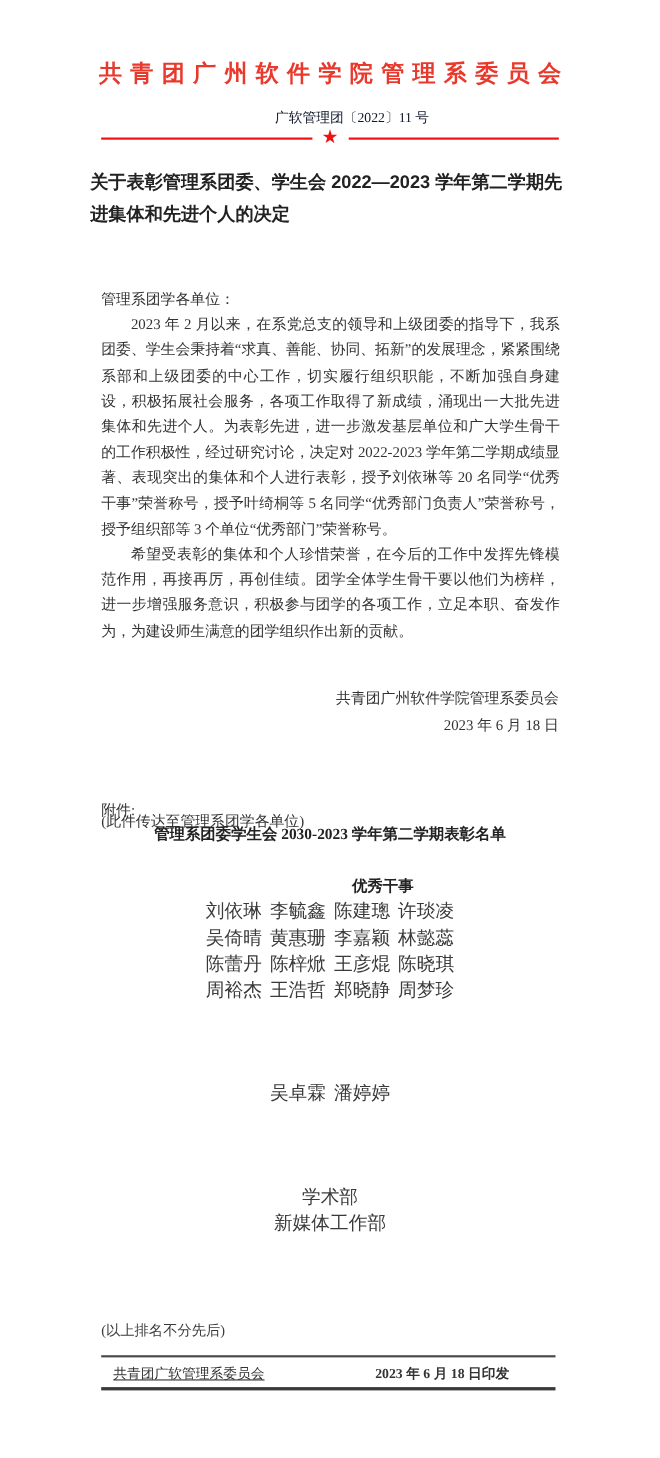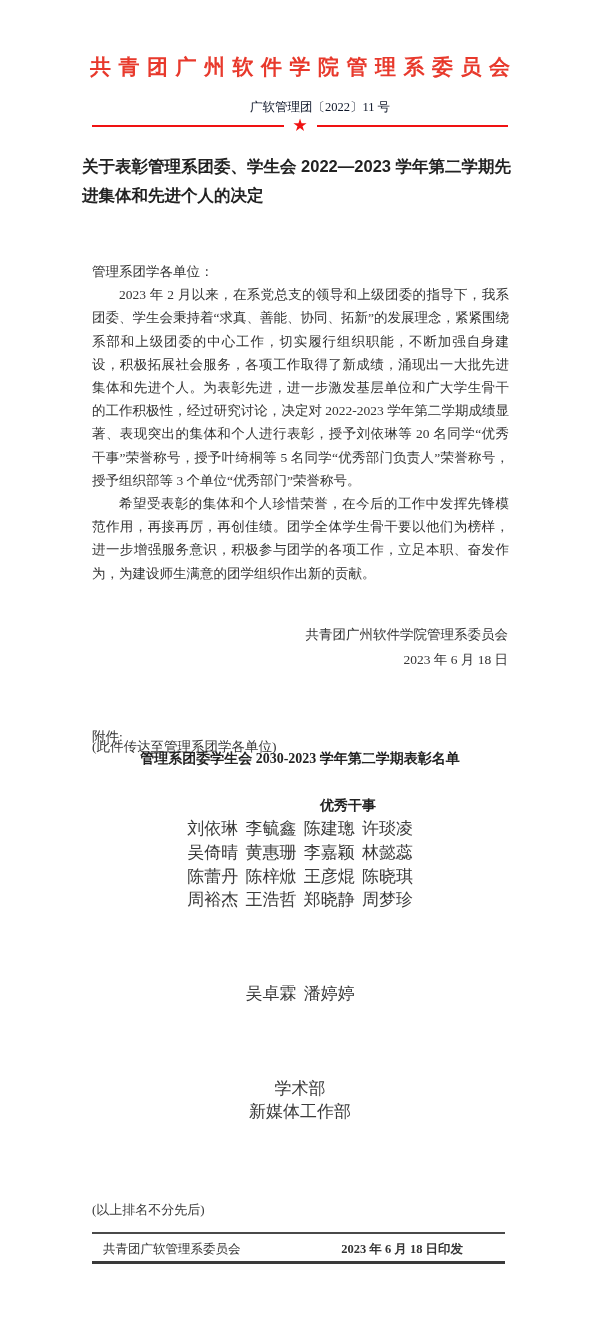--- a/index.html
+++ b/index.html
@@ -77,21 +77,21 @@
     position:absolute;top:1173px;left:92px;width:416px;
     font-size:13px;color:#3a3a3a;margin-top:28px;
   }
 
   .footer-line-top{position:absolute;top:1232px;left:92px;width:413px;height:1.5px;background:#4a4a4a;}
   .footer-line-bottom{position:absolute;top:1261px;left:92px;width:413px;height:2.5px;background:#3a3a3a;}
   .footer-row{
     position:absolute;top:1241px;left:92px;width:413px;
     display:flex;justify-content:space-between;font-size:12.5px;color:#333;
   }
-  .footer-row .issuer{padding-left:11px;}
+  .footer-row .issuer{padding-left:11px;text-decoration:underline;}
   .footer-row .print-date{padding-right:42px;font-weight:bold;}
 </style>
 </head>
 <body>
 
 <div class="page">
 
   <div class="org-title">共青团广州软件学院管理系委员会</div>
 
   <div class="doc-number">广软管理团〔2022〕11 号</div>

